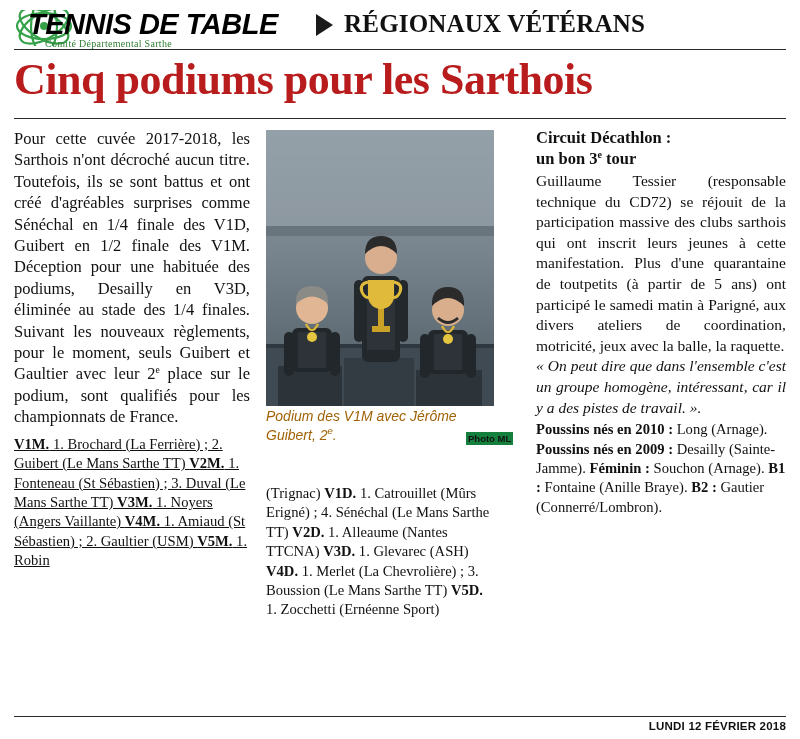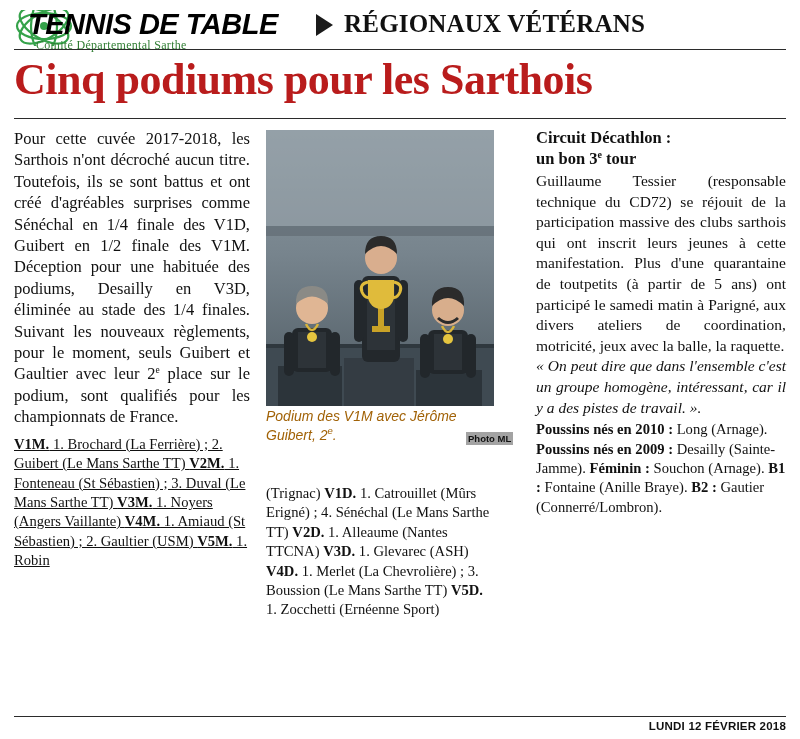--- a/index.html
+++ b/index.html
@@ -38,23 +38,23 @@
   }
   .mast-section{
     position:absolute;left:330px;top:2px;
     font-family:"Liberation Serif", serif;
     font-weight:bold;
     font-size:25px;letter-spacing:0.2px;
     color:#111;
     white-space:nowrap;
   }
   .mast-sub{
-    position:absolute;left:22px;top:30px;
-    font-family:"Liberation Serif", serif;
-    font-size:12px;color:#2f7d32;letter-spacing:0.3px;
+    position:absolute;left:31px;top:30px;
+    font-family:"Liberation Serif", serif;
+    font-size:10px;color:#2f7d32;letter-spacing:0.3px;
     white-space:nowrap;
   }
   .rule-top{
     position:absolute;left:14px;top:49px;width:772px;height:1px;background:#2b2b2b;
   }
 
   
   .headline{
     position:absolute;left:14px;top:54px;width:772px;
     font-family:"Liberation Serif", serif;
@@ -90,21 +90,21 @@
   .photo svg{display:block;}
   .caption{
     position:absolute;left:266px;top:407px;width:228px;
     font-family:"Liberation Sans", sans-serif;
     font-size:14px;line-height:19px;color:#a16207;font-style:italic;
   }
   .credit{
     position:absolute;left:466px;top:432px;
     font-family:"Liberation Sans", sans-serif;
     font-size:9.5px;font-weight:bold;color:#111;
-    background:#a3a3a3;padding:1px 2px;
+    background:#15803d;padding:1px 2px;
   }
   .col2-body{
     position:absolute;left:266px;top:484px;width:228px;
     font-size:14.6px;line-height:19.4px;text-align:left;
   }
 
   
   .c3head{
     font-weight:bold;font-size:16.5px;line-height:20.5px;
   }

